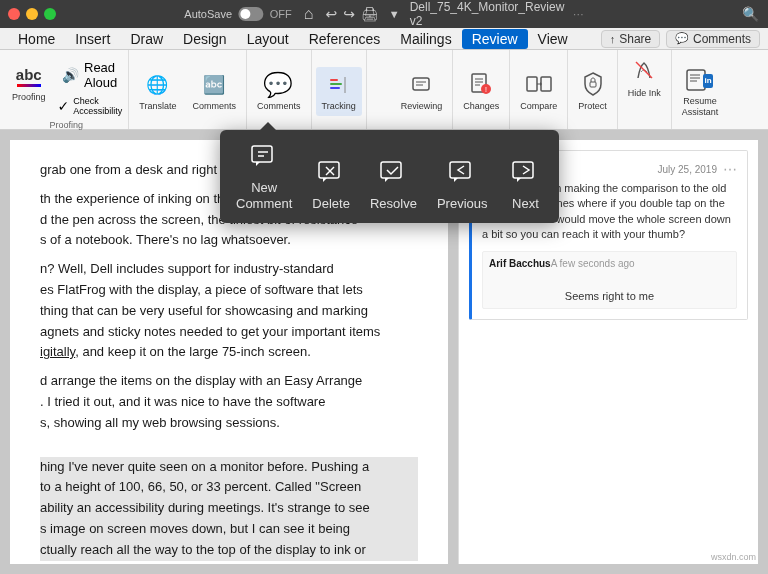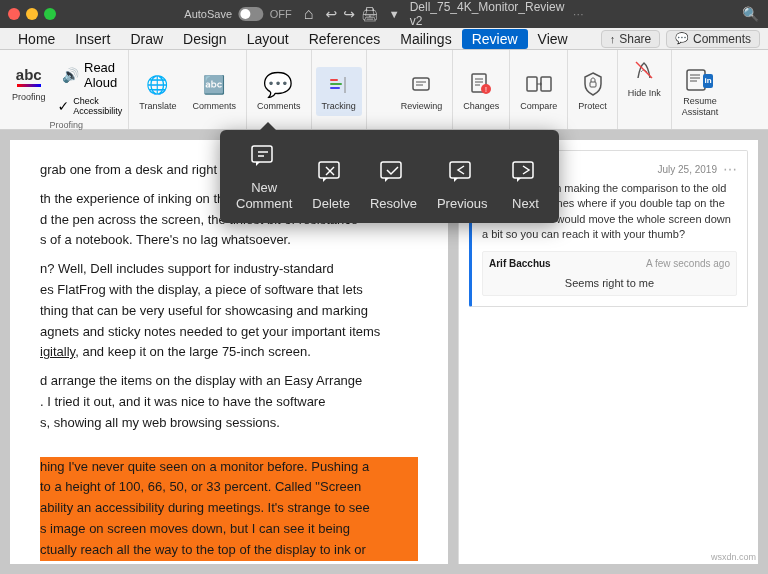--- a/index.html
+++ b/index.html
@@ -201,21 +201,21 @@
       background: white;
       margin: 10px;
       padding: 20px 30px;
       font-size: 13px;
       color: #1a1a1a;
       line-height: 1.6;
       position: relative;
       overflow: hidden;
     }
     .doc-page p { margin-bottom: 8px; }
-    .highlight { background: #f97316; margin-top: 23px; }
+    .highlight { background: #e5e5e5; margin-top: 23px; }
     .underline { text-decoration: underline; }
 
     
     .comment-sidebar {
       width: 300px;
       background: #f5f5f5;
       padding: 0;
       overflow-y: auto;
       border-left: 1px solid #ddd;
       position: relative;
@@ -241,22 +241,21 @@
     .comment-text { color: #333; line-height: 1.4; margin-bottom: 8px; }
     .reply-card {
       background: #f9f9f9;
       border: 1px solid #eee;
       padding: 6px;
       margin-top: 6px;
       border-radius: 2px;
     }
     .reply-header {
       display: flex;
-      justify-content: space-between;
-      margin-bottom: 8px;
+      margin-bottom: 21px;
     }
     .reply-author { font-weight: bold; font-size: 10px; color: #1a1a1a; }
     .reply-time { color: #999; font-size: 10px; }
     .reply-text { font-size: 11px; color: #333; text-align: center; }
 
     
     .abc-icon {
       display: flex;
       flex-direction: column;
       align-items: center;

